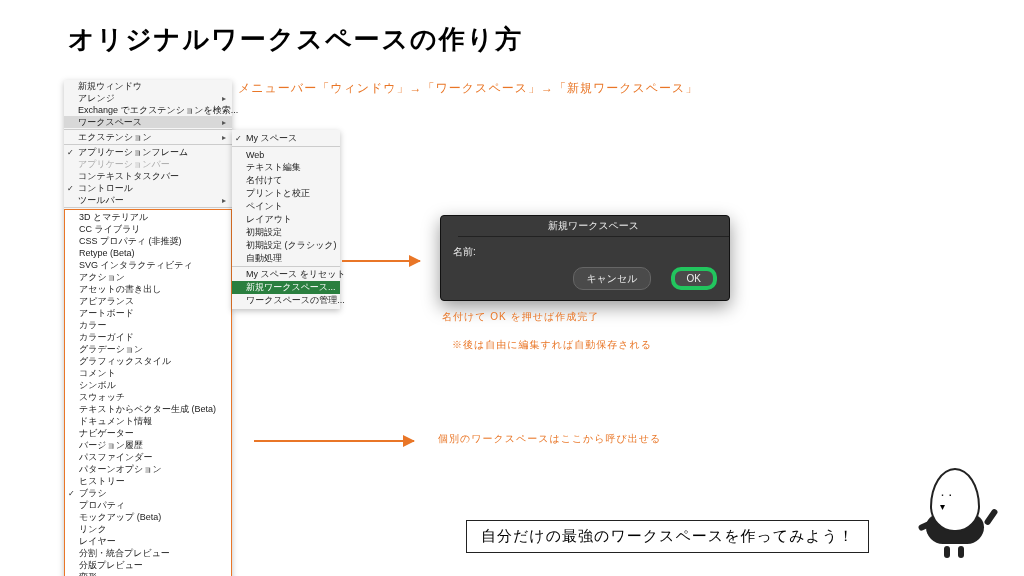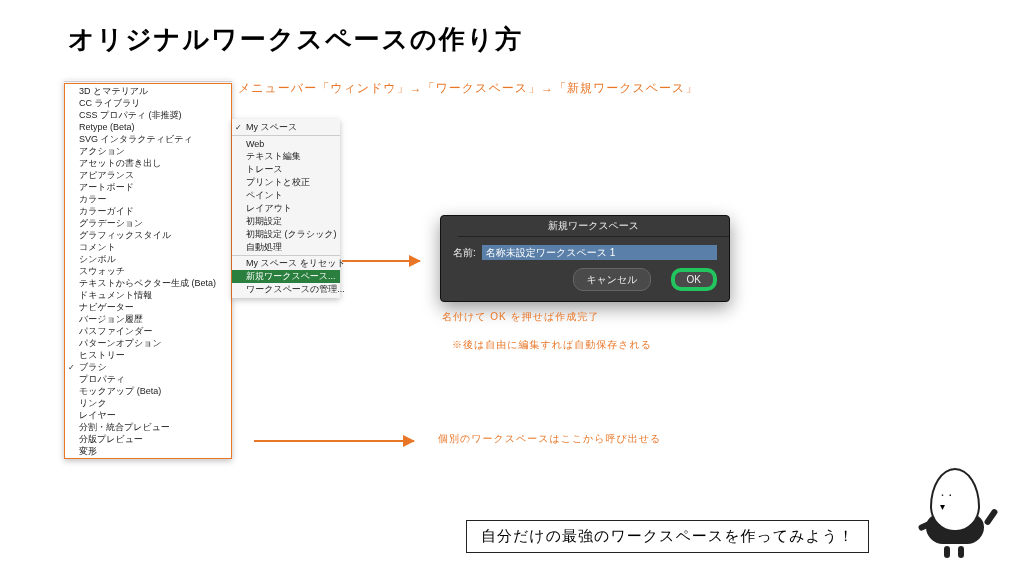--- a/index.html
+++ b/index.html
@@ -38,21 +38,21 @@
   .menu-item.disabled { color: #aaa; }
   .menu-sep { height: 1px; background: #ccc; margin: 1px 0; }
   .menu-highlight {
     background: #fff; border: 1px solid #e97627;
     padding-top: 1px; padding-bottom: 1px;
   }
   .menu-item.active { background: #2a7f3f; color:#fff; }
 
   
   .submenu {
-    position: absolute; left: 232px; top: 119px;
+    position: absolute; left: 232px; top: 130px;
     width: 108px; font-size: 9px; color:#222;
     background: #f5f5f5; box-shadow: 0 2px 6px rgba(0,0,0,.25);
     padding: 2px 0;
   }
   .submenu .menu-item { height: 13px; }
 
   
   .dialog {
     position: absolute; left: 440px; top: 215px;
     width: 290px; background:#3a3a3a; color:#eee;
@@ -133,20 +133,34 @@
   }
   .egg-leg.l { left:20px; } .egg-leg.r { left:34px; }
 </style>
 </head>
 <body>
 
 <div class="title">オリジナルワークスペースの作り方</div>
 <div class="subtitle">メニューバー「ウィンドウ」→「ワークスペース」→「新規ワークスペース」</div>
 
 <div class="menu">
+  <div id="menu-top">
+      <div class="menu-item">新規ウィンドウ</div>
+      <div class="menu-item has-arrow">アレンジ</div>
+      <div class="menu-item">Exchange でエクステンションを検索...</div>
+      <div class="menu-item has-arrow" style="background: rgb(216, 216, 216);">ワークスペース</div>
+      <div class="menu-sep"></div>
+      <div class="menu-item has-arrow">エクステンション</div>
+      <div class="menu-sep"></div>
+      <div class="menu-item checked">アプリケーションフレーム</div>
+      <div class="menu-item disabled">アプリケーションバー</div>
+      <div class="menu-item">コンテキストタスクバー</div>
+      <div class="menu-item checked">コントロール</div>
+      <div class="menu-item has-arrow">ツールバー</div>
+    </div>
   <div class="menu-sep"></div>
   <div id="menu-panels" class="menu-highlight">
       <div class="menu-item">3D とマテリアル</div>
       <div class="menu-item">CC ライブラリ</div>
       <div class="menu-item">CSS プロパティ (非推奨)</div>
       <div class="menu-item">Retype (Beta)</div>
       <div class="menu-item">SVG インタラクティビティ</div>
       <div class="menu-item">アクション</div>
       <div class="menu-item">アセットの書き出し</div>
       <div class="menu-item">アピアランス</div>
@@ -174,41 +188,40 @@
       <div class="menu-item">分版プレビュー</div>
       <div class="menu-item">変形</div>
     </div>
 </div>
 
 <div class="submenu" id="submenu">
     <div class="menu-item checked">My スペース</div>
     <div class="menu-sep"></div>
     <div class="menu-item">Web</div>
     <div class="menu-item">テキスト編集</div>
-    <div class="menu-item">トレース</div>
+    <div class="menu-item">名付けて</div>
     <div class="menu-item">プリントと校正</div>
     <div class="menu-item">ペイント</div>
     <div class="menu-item">レイアウト</div>
     <div class="menu-item">初期設定</div>
     <div class="menu-item">初期設定 (クラシック)</div>
     <div class="menu-item">自動処理</div>
     <div class="menu-sep"></div>
     <div class="menu-item">My スペース をリセット</div>
     <div class="menu-item active">新規ワークスペース...</div>
     <div class="menu-item">ワークスペースの管理...</div>
   </div>
 
 <div class="arrow" style="left:342px; top:260px; width:78px;"></div>
 <div class="arrow" style="left:254px; top:440px; width:160px;"></div>
 
 <div class="dialog">
   <div class="dialog-title">新規ワークスペース</div>
   <div class="dialog-body">
     <span>名前:</span>
-    <input class="dialog-input" value="名称未設定ワークスペース 1" style="">
   </div>
   <div class="dialog-buttons">
     <button class="dlg-btn">キャンセル</button>
     <button class="dlg-btn ok">OK</button>
   </div>
 </div>
 
 <div class="anno" style="left:442px; top:310px;">名付けて OK を押せば作成完了</div>
 <div class="anno" style="left:442px; top:338px;margin-left:10px;">※後は自由に編集すれば自動保存される</div>
 <div class="anno" style="left:438px; top:432px;">個別のワークスペースはここから呼び出せる</div>

